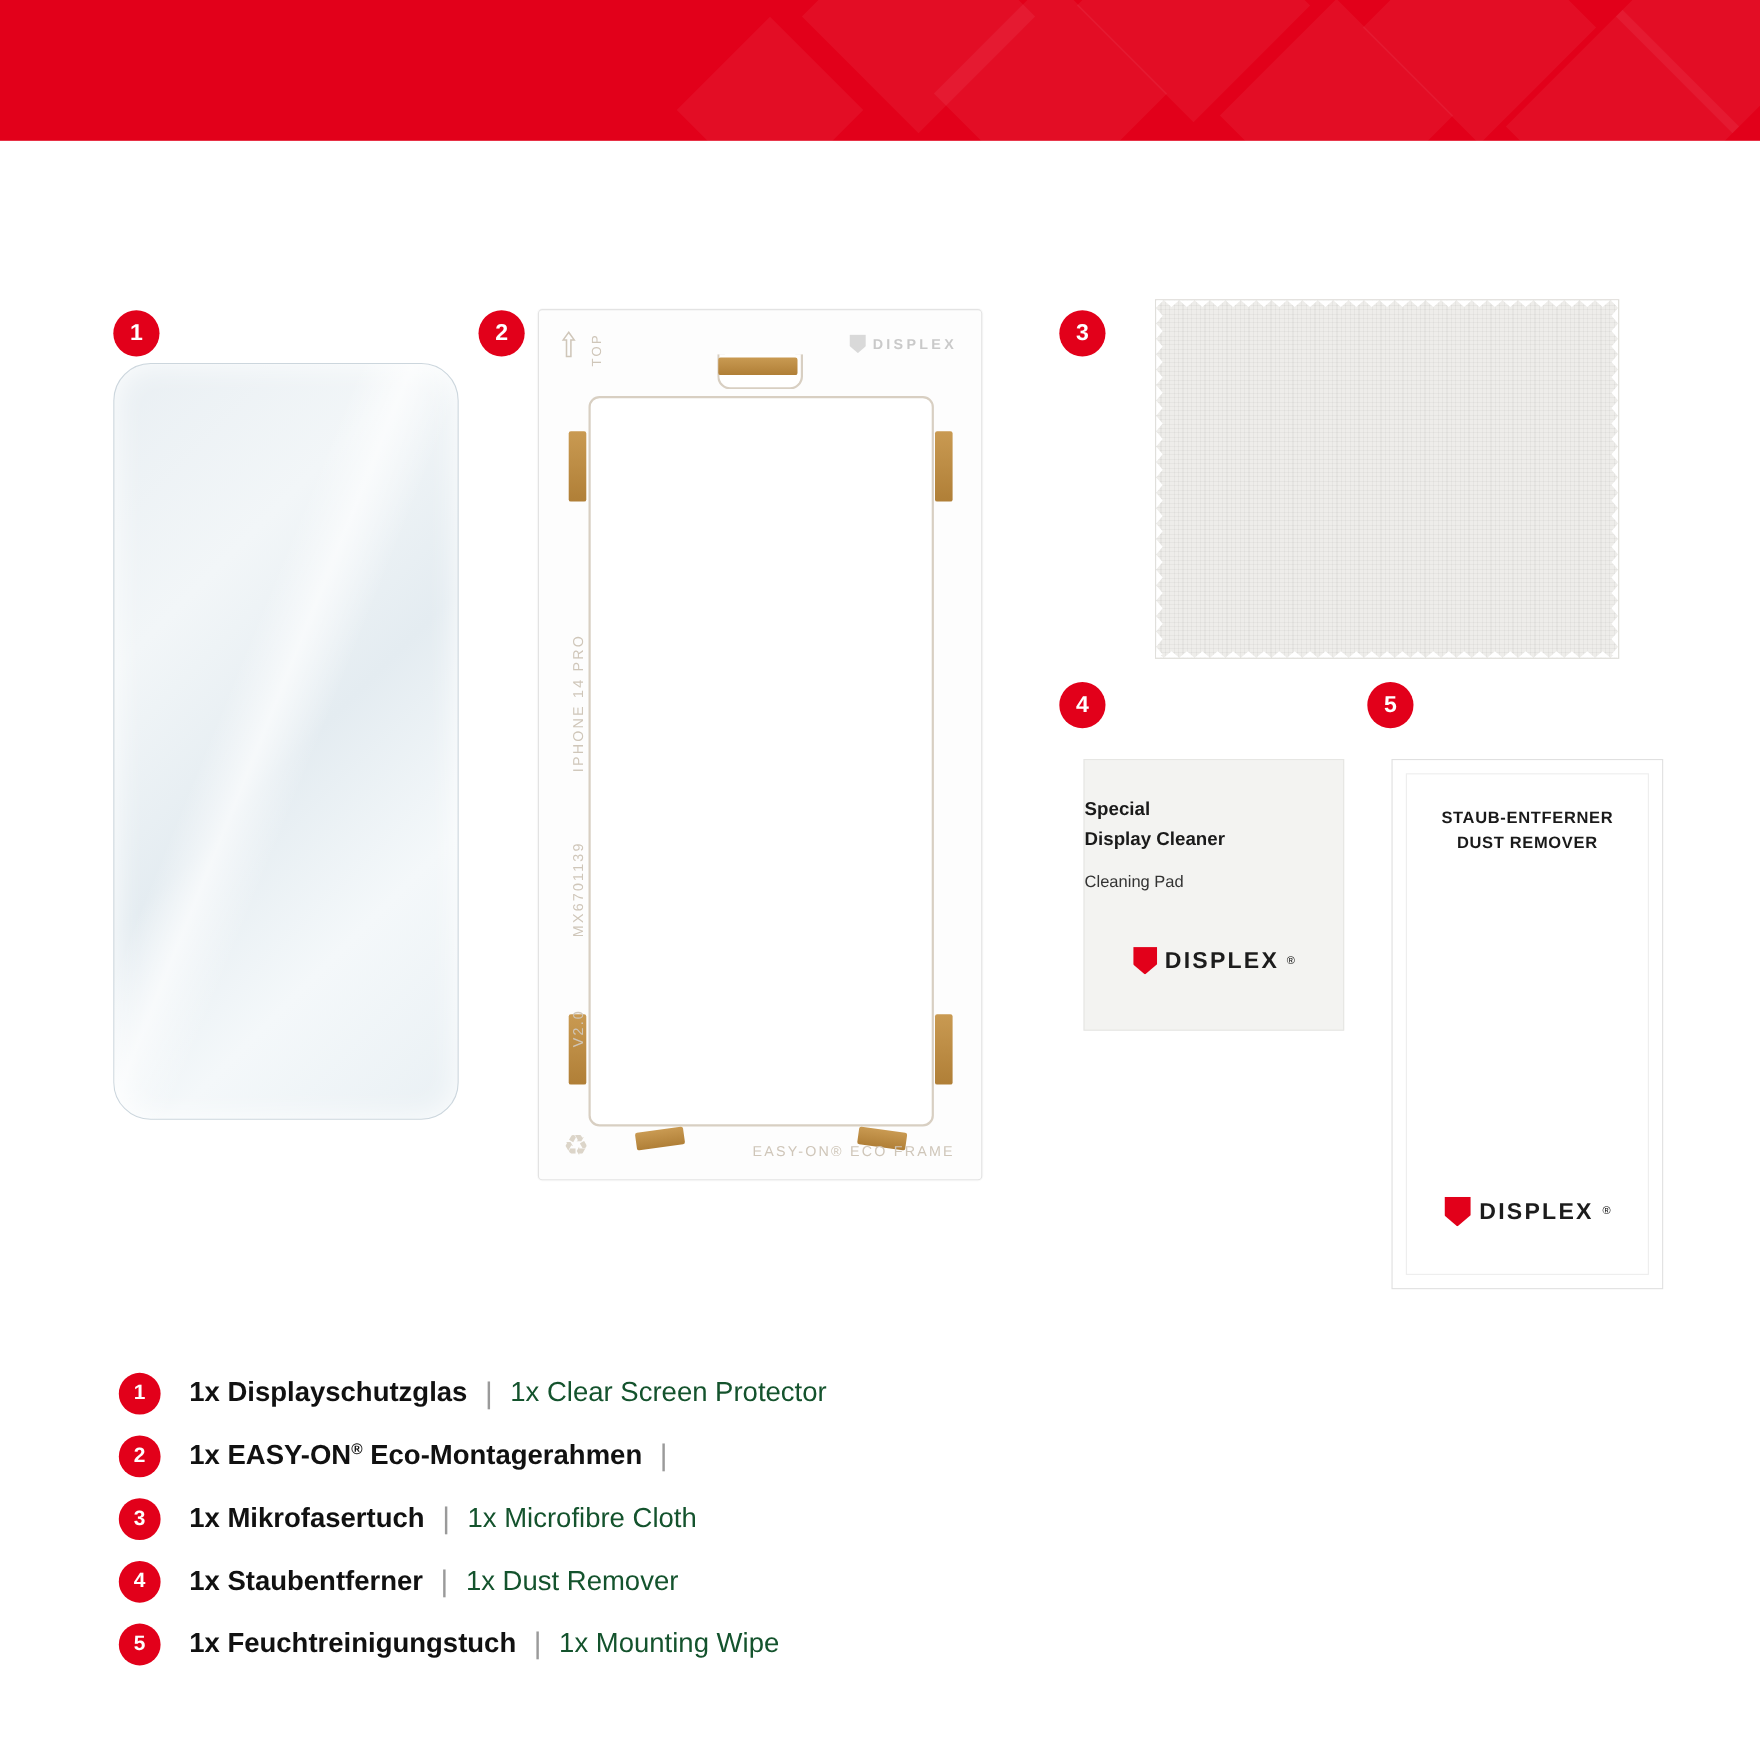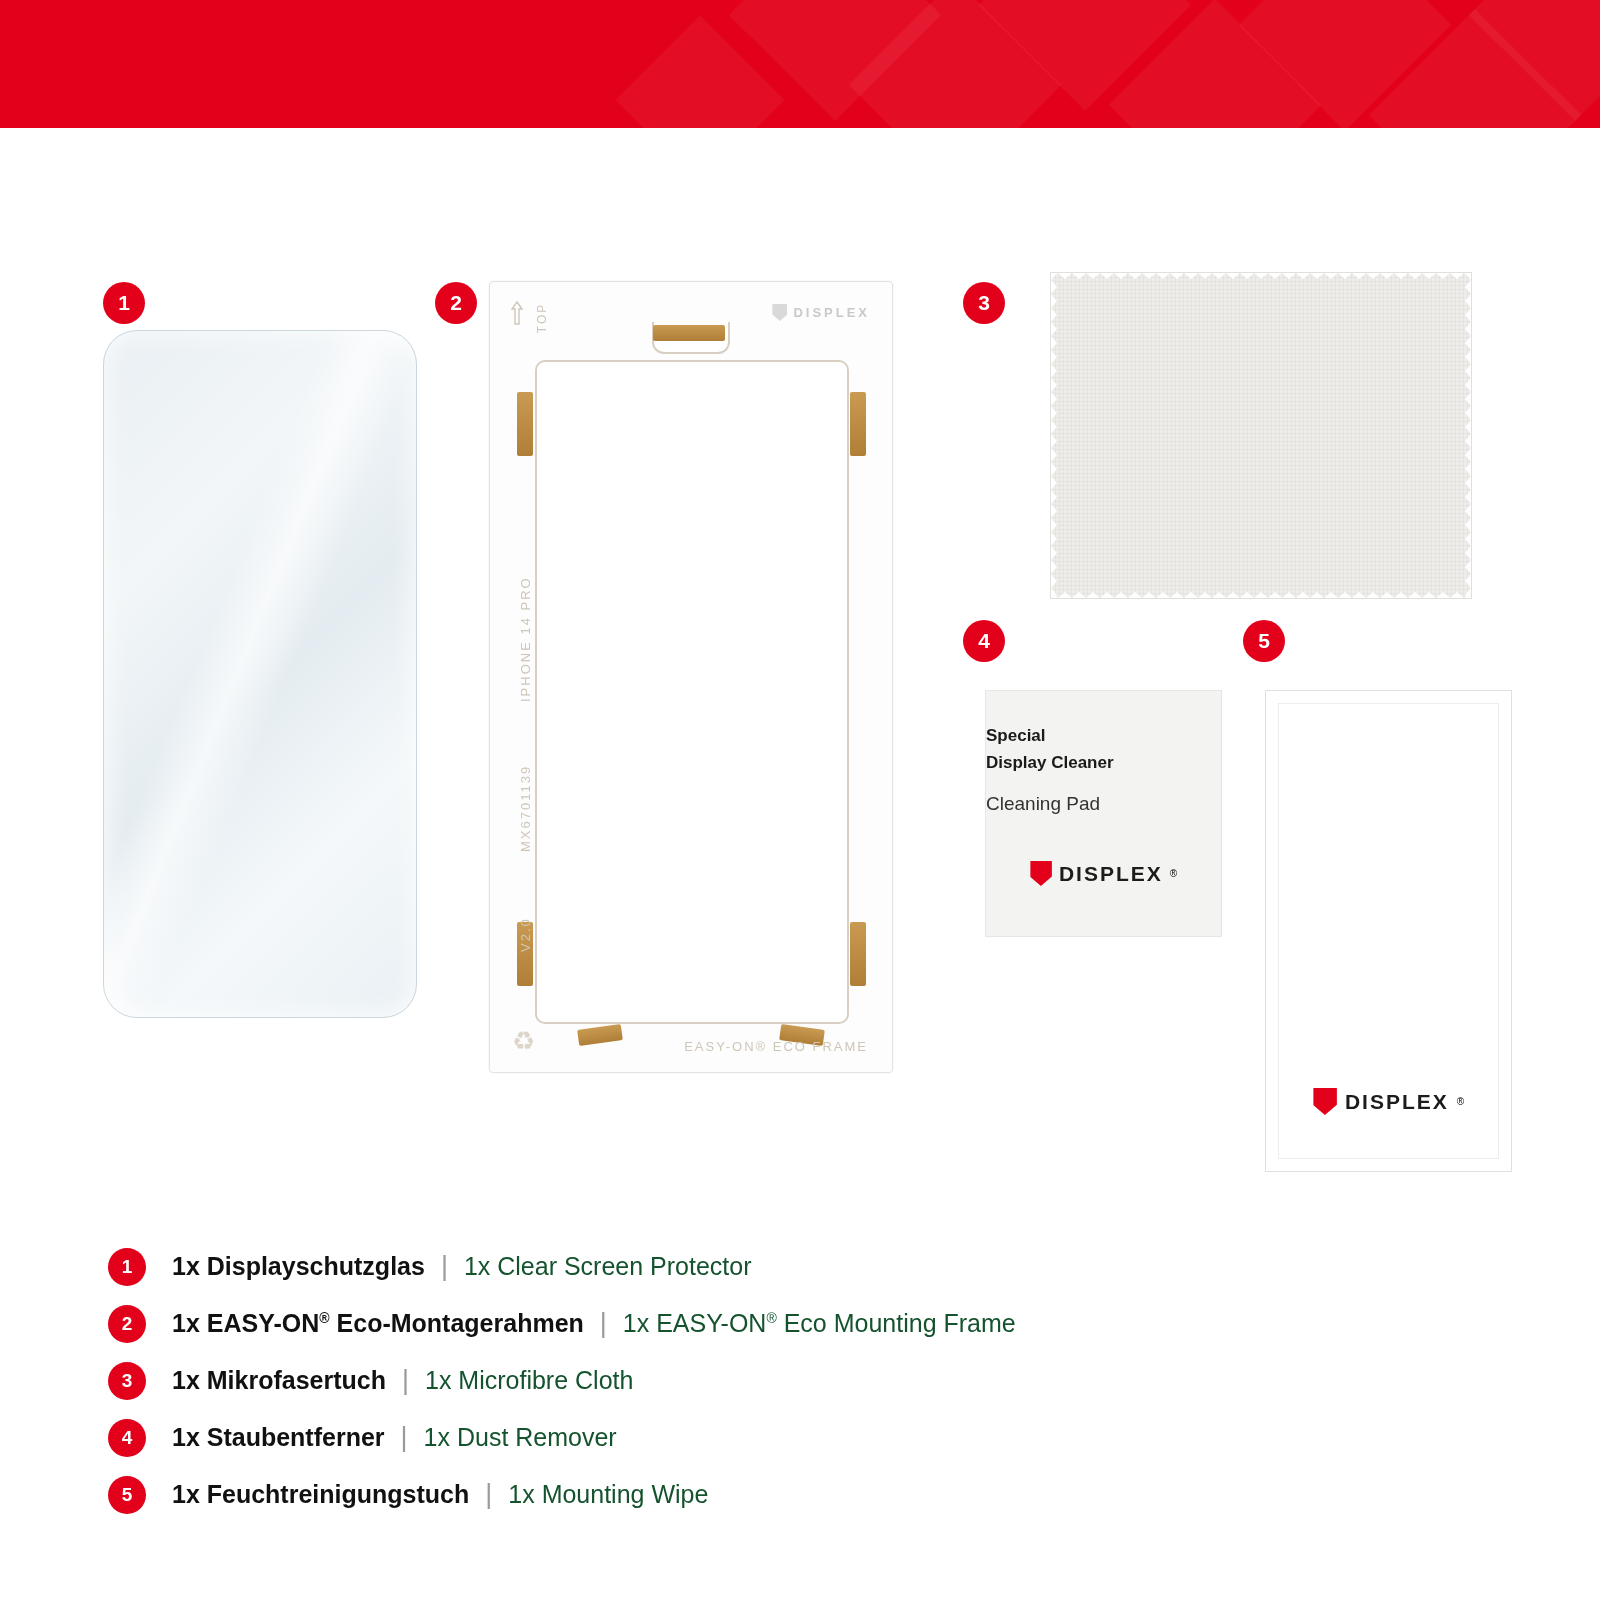--- a/index.html
+++ b/index.html
@@ -219,21 +219,21 @@
     gap: 4px;
   }
   .sachet-title {
     font-size: 17px;
     font-weight: 700;
     color: #1a1a1a;
     line-height: 1.35;
     text-align: center;
   }
   .sachet-sub {
-    font-size: 19px;
+    font-size: 15px;
     color: #333;
     margin-top: 14px;
   }
   .sachet-logo {
     position: absolute;
     bottom: 50px;
     left: 50%;
     transform: translateX(-50%);
     display: flex;
     align-items: center;
@@ -406,41 +406,44 @@
   <div class="sachet-logo">
     <span class="brand-shield red" style="width:22px;height:25px;"></span>
     <span class="logo-text">DISPLEX</span>
     <span class="logo-reg">®</span>
   </div>
 </div>
 
 <div class="badge" style="left:1243px;top:620px;">5</div>
 <div class="sleeve">
   <div class="sleeve-inner"></div>
+  <div class="sleeve-title">
+    <div>STAUB-ENTFERNER</div>
+    <div>DUST REMOVER</div>
+  </div>
   <div class="sleeve-logo">
     <span class="brand-shield red" style="width:24px;height:27px;"></span>
     <span class="logo-text">DISPLEX</span>
     <span class="logo-reg">®</span>
   </div>
 </div>
 
 <div class="legend">
 
   <div class="legend-row">
     <div class="legend-badge">1</div>
     <div class="legend-de">1x Displayschutzglas</div>
     <div class="legend-pipe">|</div>
     <div class="legend-en">1x Clear Screen Protector</div>
   </div>
 
   <div class="legend-row">
     <div class="legend-badge">2</div>
     <div class="legend-de"><span>1x EASY-ON</span><span class="sup">®</span><span> Eco-Montagerahmen</span></div>
     <div class="legend-pipe">|</div>
-    <div class="legend-en"><span>1x EASY-ON</span><span class="sup">®</span><span> Eco Mounting Frame</span></div>
   </div>
 
   <div class="legend-row">
     <div class="legend-badge">3</div>
     <div class="legend-de">1x Mikrofasertuch</div>
     <div class="legend-pipe">|</div>
     <div class="legend-en">1x Microfibre Cloth</div>
   </div>
 
   <div class="legend-row">

